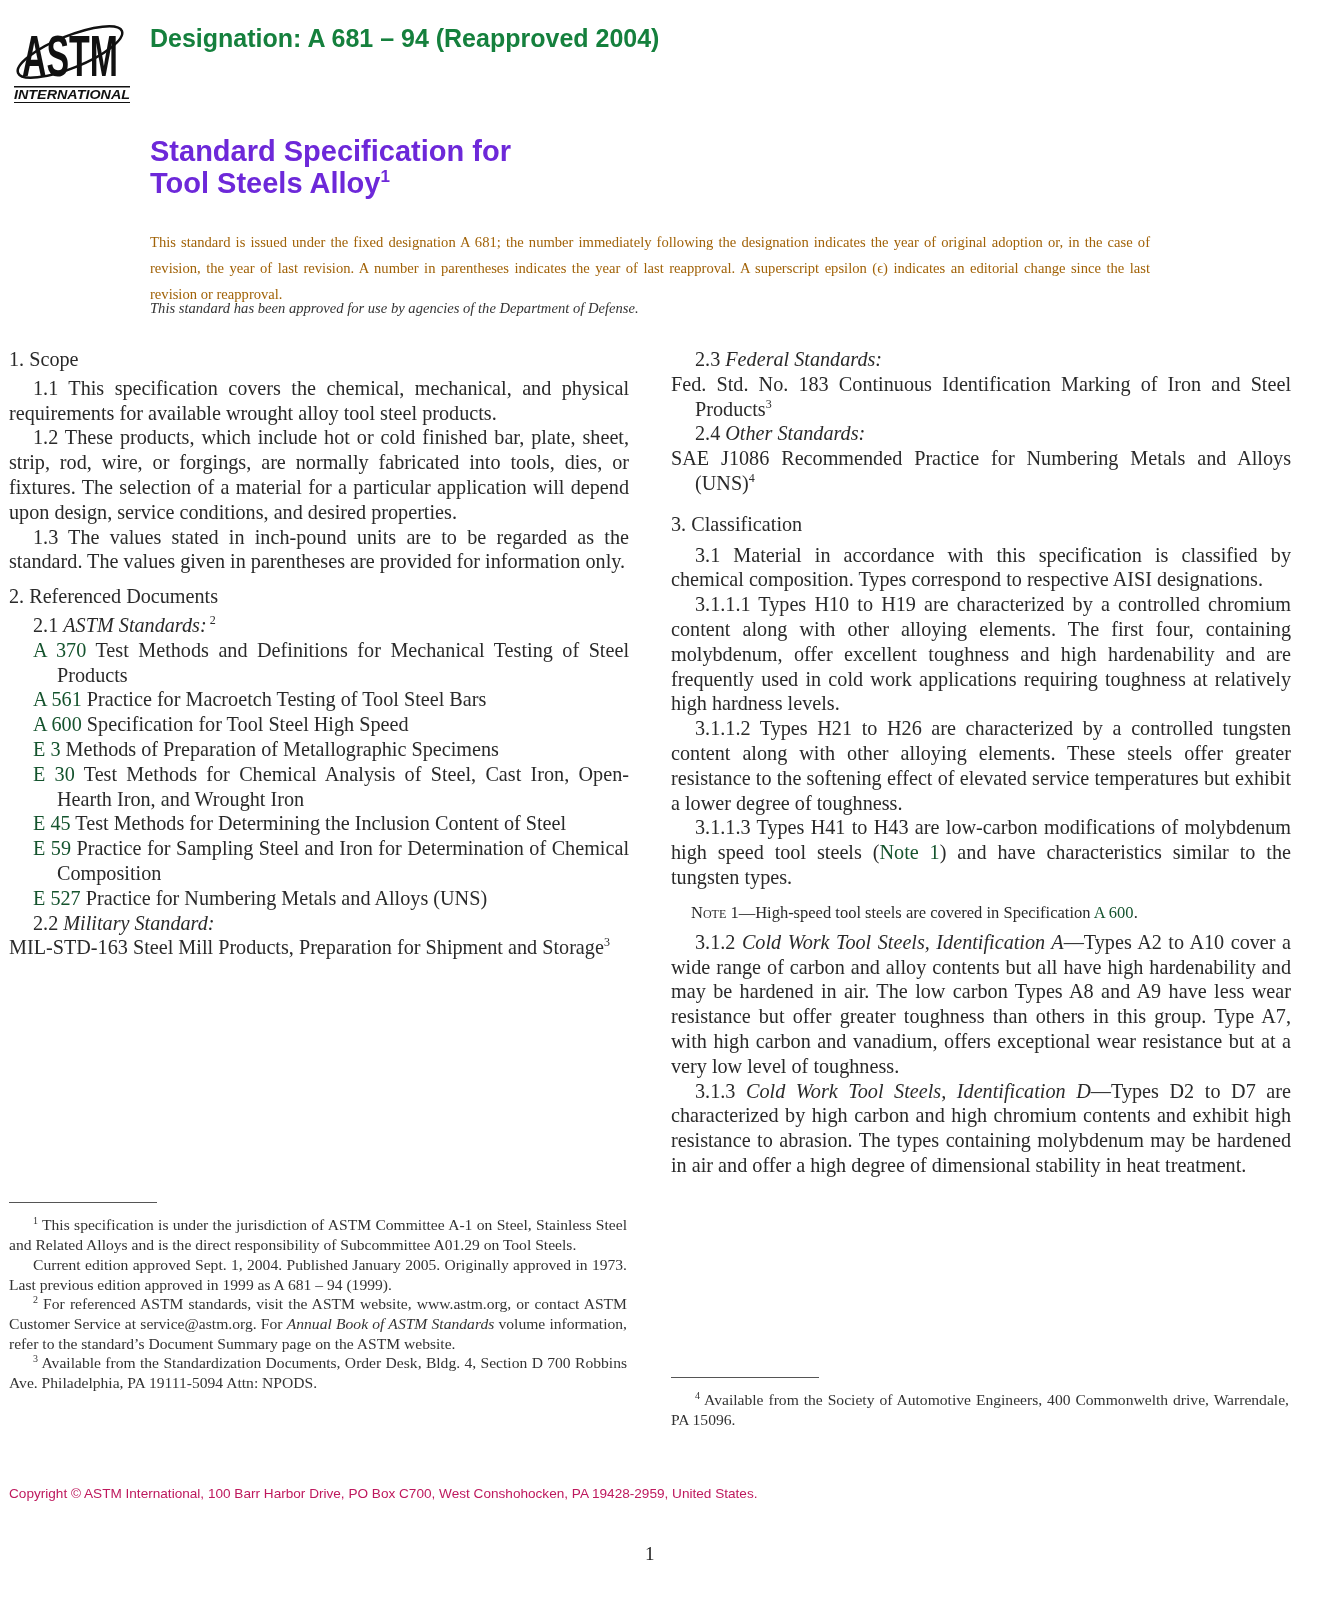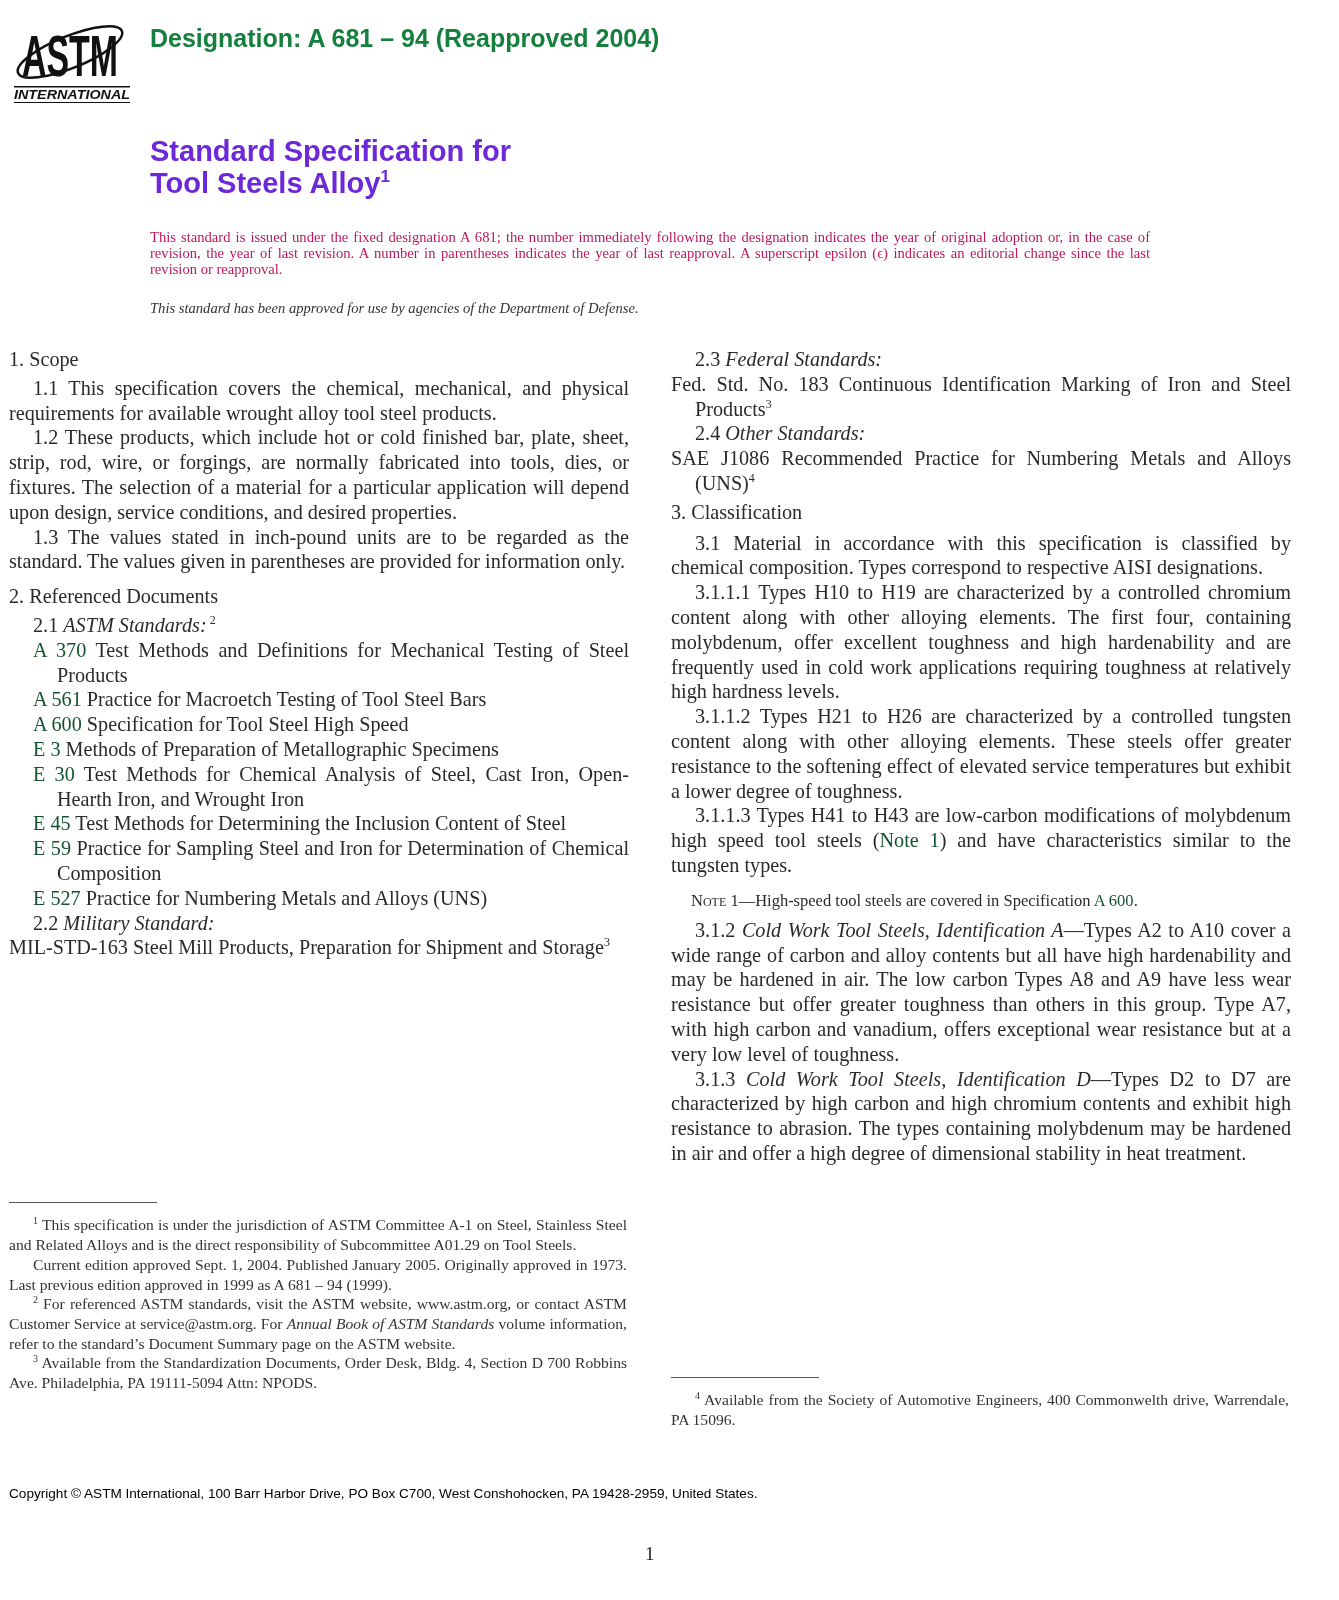--- a/index.html
+++ b/index.html
@@ -5,21 +5,21 @@
   html, body { margin: 0; padding: 0; background: #ffffff; }
   body { width: 1339px; height: 1600px; position: relative; overflow: hidden; color: #222; }
   .serif { font-family: "Liberation Serif", "DejaVu Serif", serif; }
   .sans { font-family: "Liberation Sans", "DejaVu Sans", sans-serif; }
 
   #logo { position: absolute; left: 10px; top: 8px; width: 124px; height: 96px; }
   #designation { position: absolute; left: 150px; top: 24px; font-size: 25px; font-weight: bold; color: #15803d; }
   #title { position: absolute; left: 150px; top: 135px; font-size: 29px; font-weight: bold; line-height: 32px; color: #6d28d9; }
   #title sup { font-size: 17px; vertical-align: super; line-height: 0; }
 
-  #preamble { position: absolute; left: 150px; top: 229px; width: 1000px; font-size: 14.6px; line-height: 16px; color: #be185d; text-align: justify; }
+  #preamble { position: absolute; left: 150px; top: 229px; width: 1000px; font-size: 14.6px; line-height: 26px; color: #a16207; text-align: justify; }
   #dod { position: absolute; left: 150px; top: 300px; font-size: 14.6px; font-style: italic; color: #333; }
 
   .col { position: absolute; top: 347px; width: 620px; font-size: 20.2px; line-height: 24.8px; color: #2a2a2a; }
   #col-left { left: 9px; }
   #col-right { left: 671px; }
   .col p { margin: 0; text-align: justify; text-align-last: left; }
   .col p.indent { text-indent: 24px; }
   .col p.hang { padding-left: 24px; text-indent: -24px; }
   .col p.hang2 { padding-left: 48px; text-indent: -24px; }
   .heading { font-weight: normal; margin: 0; }
@@ -29,21 +29,21 @@
   sup.fn { font-size: 12px; line-height: 0; vertical-align: super; }
   .note { font-size: 16.5px; line-height: 22px; margin: 12px 0 6px 0 !important; text-indent: 20px; }
   .note .sc { font-variant: small-caps; }
 
   .rule { position: absolute; height: 1px; background: #555; width: 148px; }
   .footnotes { position: absolute; font-size: 15.6px; line-height: 19.6px; color: #333; width: 618px; }
   .footnotes p { margin: 0; text-align: justify; text-align-last: left; }
   .footnotes p.indent { text-indent: 24px; }
   .footnotes sup { font-size: 10px; line-height: 0; vertical-align: super; }
 
-  #copyright { position: absolute; left: 9px; top: 1486px; font-size: 13.6px; color: #000000; }
+  #copyright { position: absolute; left: 9px; top: 1486px; font-size: 13.6px; color: #be185d; }
   #page-num { position: absolute; left: 645px; top: 1543px; font-size: 19px; color: #222; }
 </style>
 </head>
 <body>
 
 <div id="logo">
   <svg width="124" height="96" viewBox="0 0 124 96">
     <ellipse cx="60" cy="44" rx="56" ry="16" fill="none" stroke="#111" stroke-width="2.5" transform="rotate(-22 60 44)"></ellipse>
     <text x="60" y="68" text-anchor="middle" font-family="Liberation Sans, sans-serif" font-weight="bold" font-size="58" fill="#111" textLength="96" lengthAdjust="spacingAndGlyphs">ASTM</text>
     <rect x="4" y="78" width="116" height="1.5" fill="#111"></rect>
@@ -89,21 +89,21 @@
 <div id="col-right" class="col serif">
   <p class="indent">
     <span>2.3  </span><span class="it">Federal Standards:</span>
   </p>
   <p class="hang"><span>Fed. Std. No. 183  Continuous Identification Marking of Iron and Steel Products</span><sup class="fn">3</sup></p>
   <p class="indent">
     <span>2.4  </span><span class="it">Other Standards:</span>
   </p>
   <p class="hang"><span>SAE J1086  Recommended Practice for Numbering Metals and Alloys (UNS)</span><sup class="fn">4</sup></p>
 
-  <p class="heading" style="margin-top:4px">3.  Classification</p>
+  <p class="heading" style="margin-top:16px">3.  Classification</p>
   <p class="indent" style="margin-top:6px">3.1  Material in accordance with this specification is classified by chemical composition. Types correspond to respective AISI designations.</p>
   <p class="indent">3.1.1.1  Types H10 to H19 are characterized by a controlled chromium content along with other alloying elements. The first four, containing molybdenum, offer excellent toughness and high hardenability and are frequently used in cold work applications requiring toughness at relatively high hardness levels.</p>
   <p class="indent">3.1.1.2  Types H21 to H26 are characterized by a controlled tungsten content along with other alloying elements. These steels offer greater resistance to the softening effect of elevated service temperatures but exhibit a lower degree of toughness.</p>
   <p class="indent">
     <span>3.1.1.3  Types H41 to H43 are low-carbon modifications of molybdenum high speed tool steels (</span><a class="red">Note 1</a><span>) and have characteristics similar to the tungsten types.</span>
   </p>
   <p class="note">
     <span class="sc">Note</span><span> 1—High-speed tool steels are covered in Specification </span><a class="red">A 600</a><span>.</span>
   </p>
   <p class="indent">

